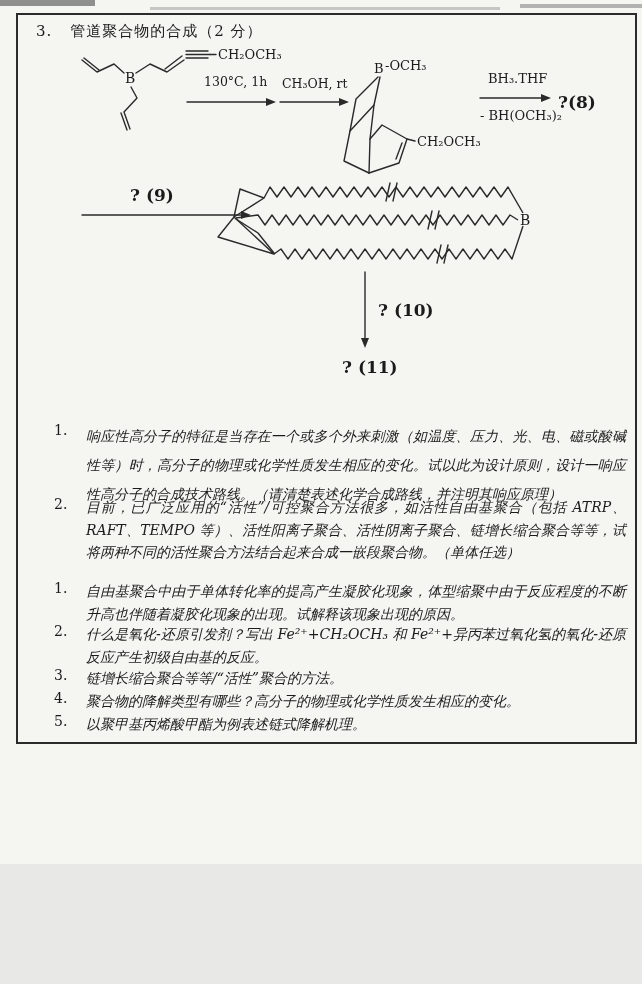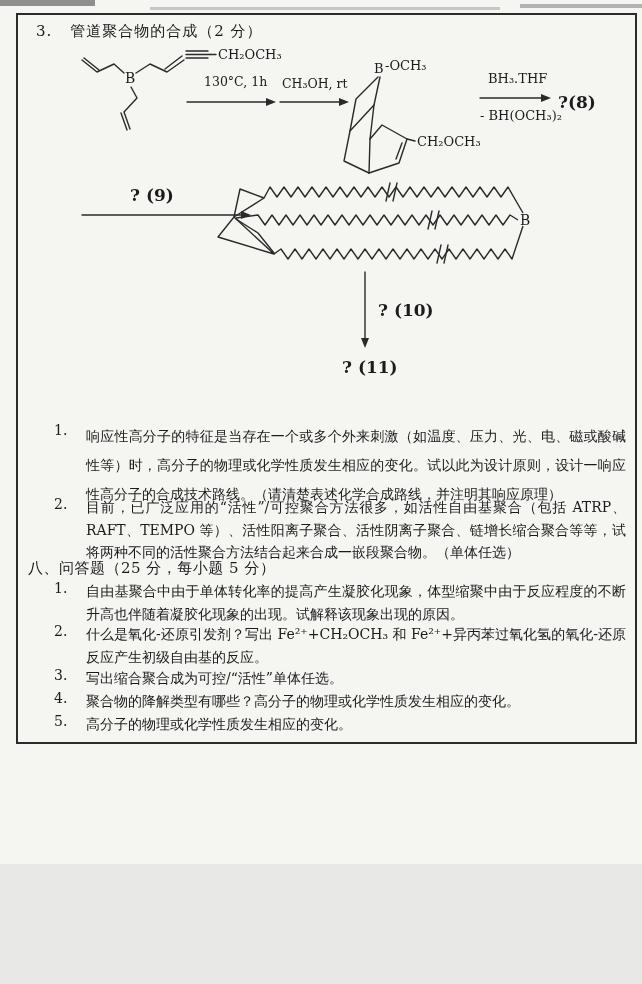--- a/index.html
+++ b/index.html
@@ -32,21 +32,21 @@
   .flabel{font-size:13px;}
   .cond{font-size:12.5px;}
   .qmark{font-size:17px;font-weight:bold;}
   .batom{font-size:14px;}
   .sec-heading{
     position:absolute;left:10px;
     font-size:15px;letter-spacing:0.5px;white-space:nowrap;
   }
   .item{position:absolute;left:36px;width:572px;font-size:14px;}
   .item .inum{position:absolute;left:0;top:0;}
-  .item .itext{margin-left:32px;text-align:justify;}
+  .item .itext{margin-left:32px;text-align:justify;font-style:italic;}
   .lh29 .itext{line-height:29px;}
   .lh22 .itext{line-height:22.5px;}
   .footer{
     position:absolute;left:16px;top:948px;width:100%;
     text-align:center;font-size:13.5px;letter-spacing:4px;
   }
 </style>
 </head>
 <body>
 
@@ -153,43 +153,42 @@
     <div class="item lh29" style="top:407px">
       <span class="inum">1.</span>
       <div class="itext">响应性高分子的特征是当存在一个或多个外来刺激（如温度、压力、光、电、磁或酸碱性等）时，高分子的物理或化学性质发生相应的变化。试以此为设计原则，设计一响应性高分子的合成技术路线。（请清楚表述化学合成路线，并注明其响应原理）</div>
     </div>
 
     <div class="item lh22" style="top:481px">
       <span class="inum">2.</span>
       <div class="itext">目前，已广泛应用的“活性”/可控聚合方法很多，如活性自由基聚合（包括 ATRP、RAFT、TEMPO 等）、活性阳离子聚合、活性阴离子聚合、链增长缩合聚合等等，试将两种不同的活性聚合方法结合起来合成一嵌段聚合物。（单体任选）</div>
     </div>
 
-    <div class="sec-heading" style="top:544px">八、问答题（25 分，每小题 5 分）</div>
 
     <div class="item lh22" style="top:565px">
       <span class="inum">1.</span>
       <div class="itext">自由基聚合中由于单体转化率的提高产生凝胶化现象，体型缩聚中由于反应程度的不断升高也伴随着凝胶化现象的出现。试解释该现象出现的原因。</div>
     </div>
 
     <div class="item lh22" style="top:608px">
       <span class="inum">2.</span>
       <div class="itext">什么是氧化-还原引发剂？写出 Fe²⁺+CH₂OCH₃ 和 Fe²⁺+异丙苯过氧化氢的氧化-还原反应产生初级自由基的反应。</div>
     </div>
 
     <div class="item lh22" style="top:652px">
       <span class="inum">3.</span>
-      <div class="itext">写出缩合聚合成为可控/“活性”单体任选。</div>
+      <div class="itext">链增长缩合聚合等等/“活性”聚合的方法。</div>
     </div>
 
     <div class="item lh22" style="top:675px">
       <span class="inum">4.</span>
       <div class="itext">聚合物的降解类型有哪些？高分子的物理或化学性质发生相应的变化。</div>
     </div>
 
     <div class="item lh22" style="top:698px">
       <span class="inum">5.</span>
-      <div class="itext">高分子的物理或化学性质发生相应的变化。</div>
+      <div class="itext">以聚甲基丙烯酸甲酯为例表述链式降解机理。</div>
     </div>
 
   </div>
 
   <div class="footer">第 5 页 共 5 页</div>
 </div>
 
 </body></html>

